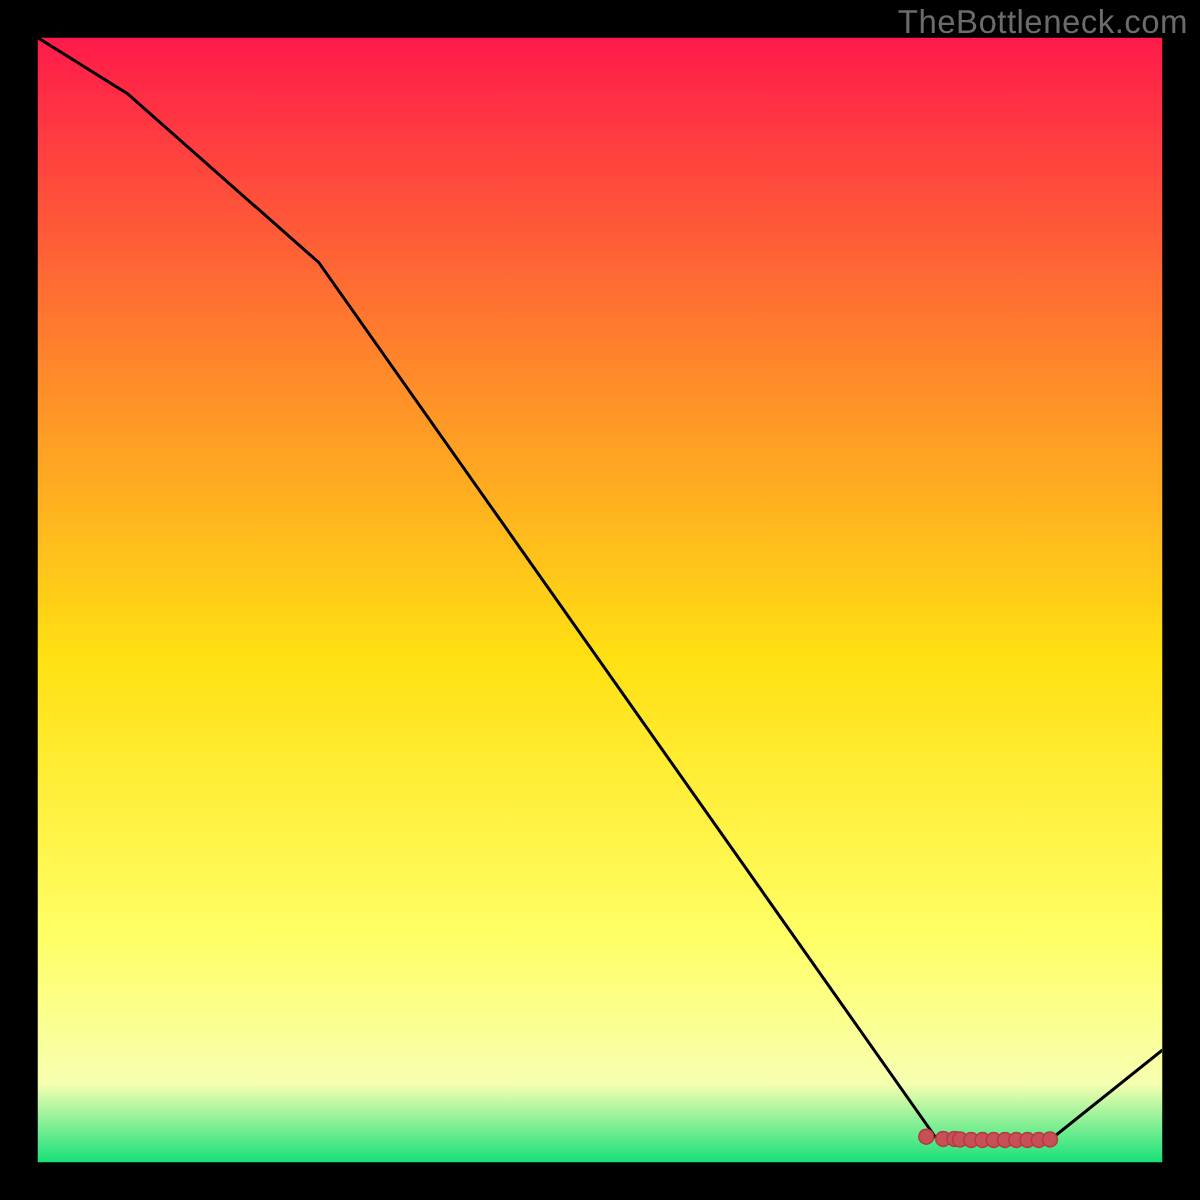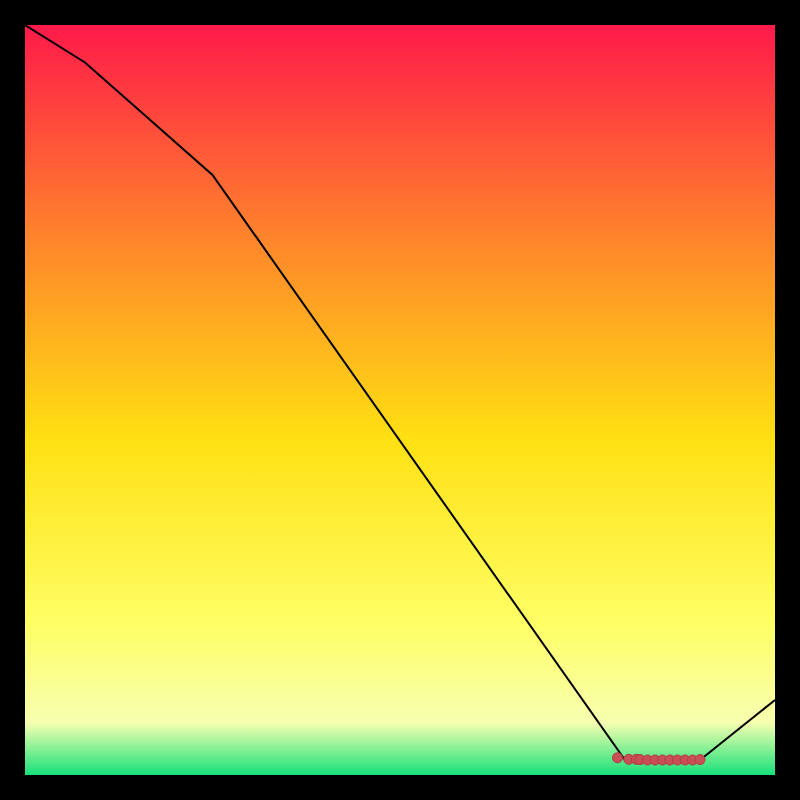--- a/index.html
+++ b/index.html
@@ -33,20 +33,21 @@
     height: 750px;
   }
   svg {
     display: block;
   }
 </style>
 </head>
 <body>
 
 <div class="frame">
+  <div class="watermark">TheBottleneck.com</div>
 
   <div class="plot-wrap">
     <svg id="plot-svg" width="750" height="750" viewBox="0 0 750 750">
       <defs>
         <linearGradient id="bg-grad" x1="0" y1="0" x2="0" y2="1">
           <stop id="g0" offset="0%" stop-color="#ff1a4a"></stop>
           <stop id="g1" offset="30%" stop-color="#ff8a2a"></stop>
           <stop id="g2" offset="55%" stop-color="#ffe012"></stop>
           <stop id="g3" offset="80%" stop-color="#ffff66"></stop>
           <stop id="g4" offset="93%" stop-color="#f7ffb0"></stop>

